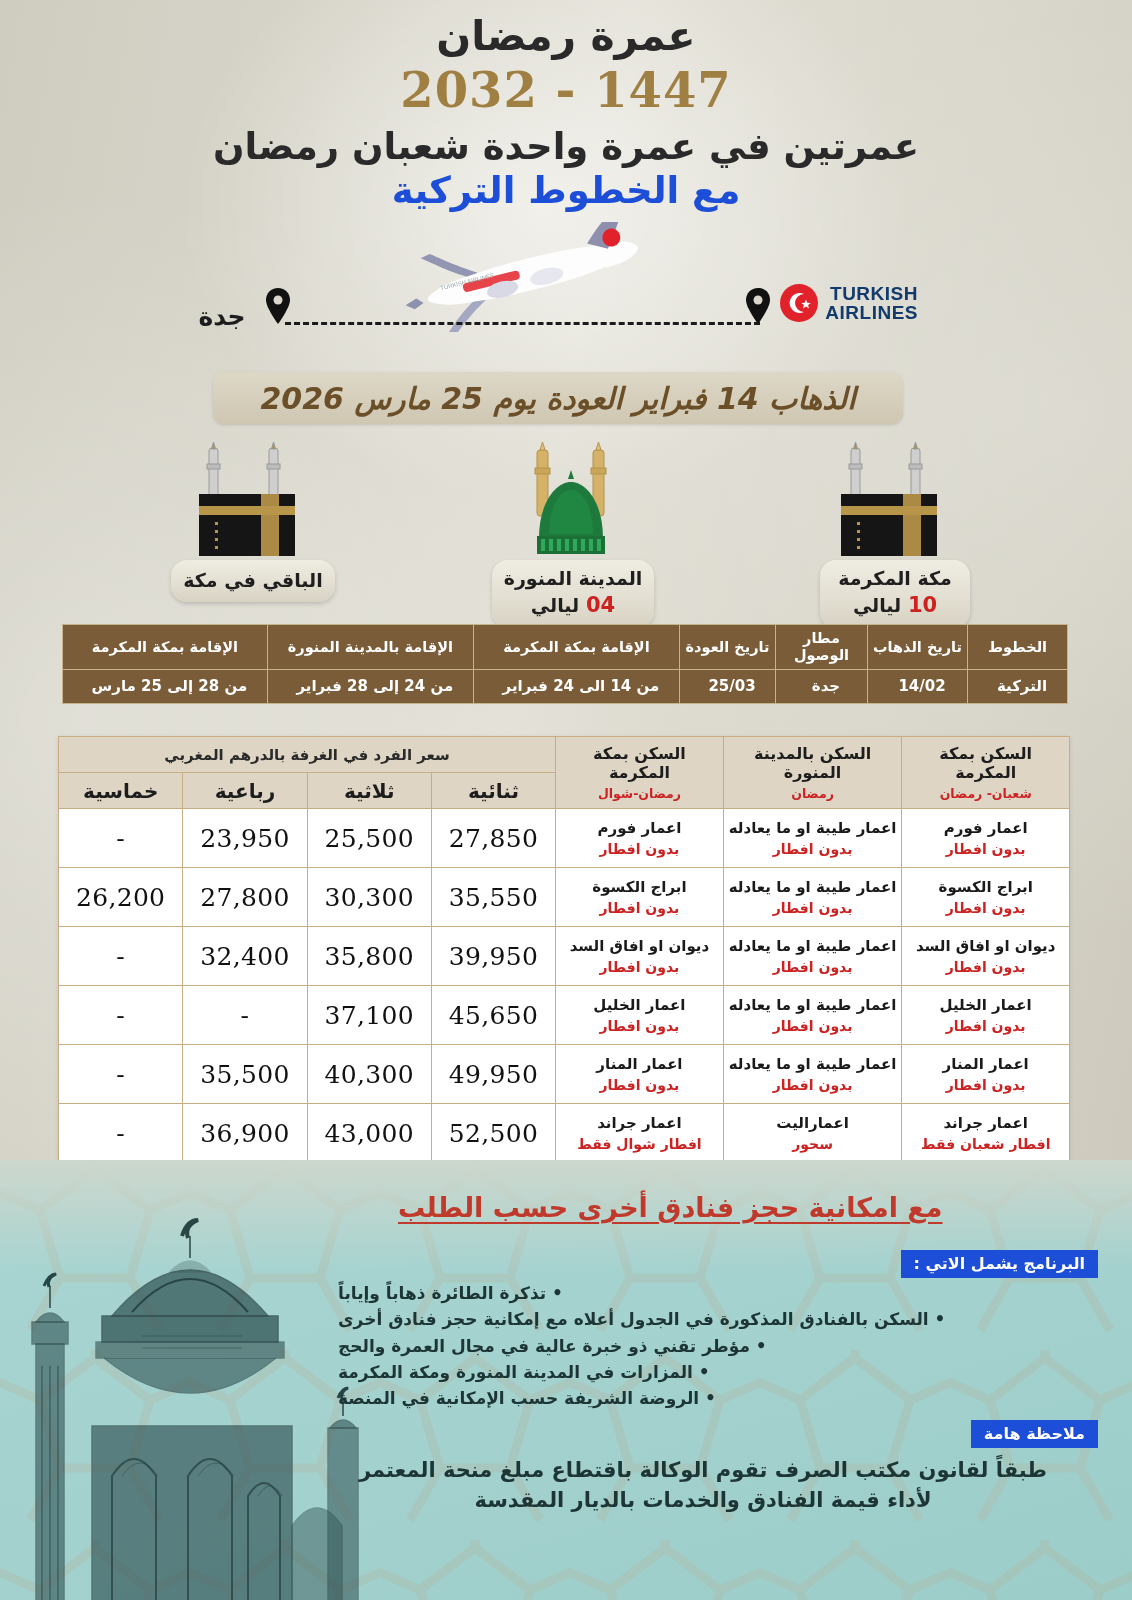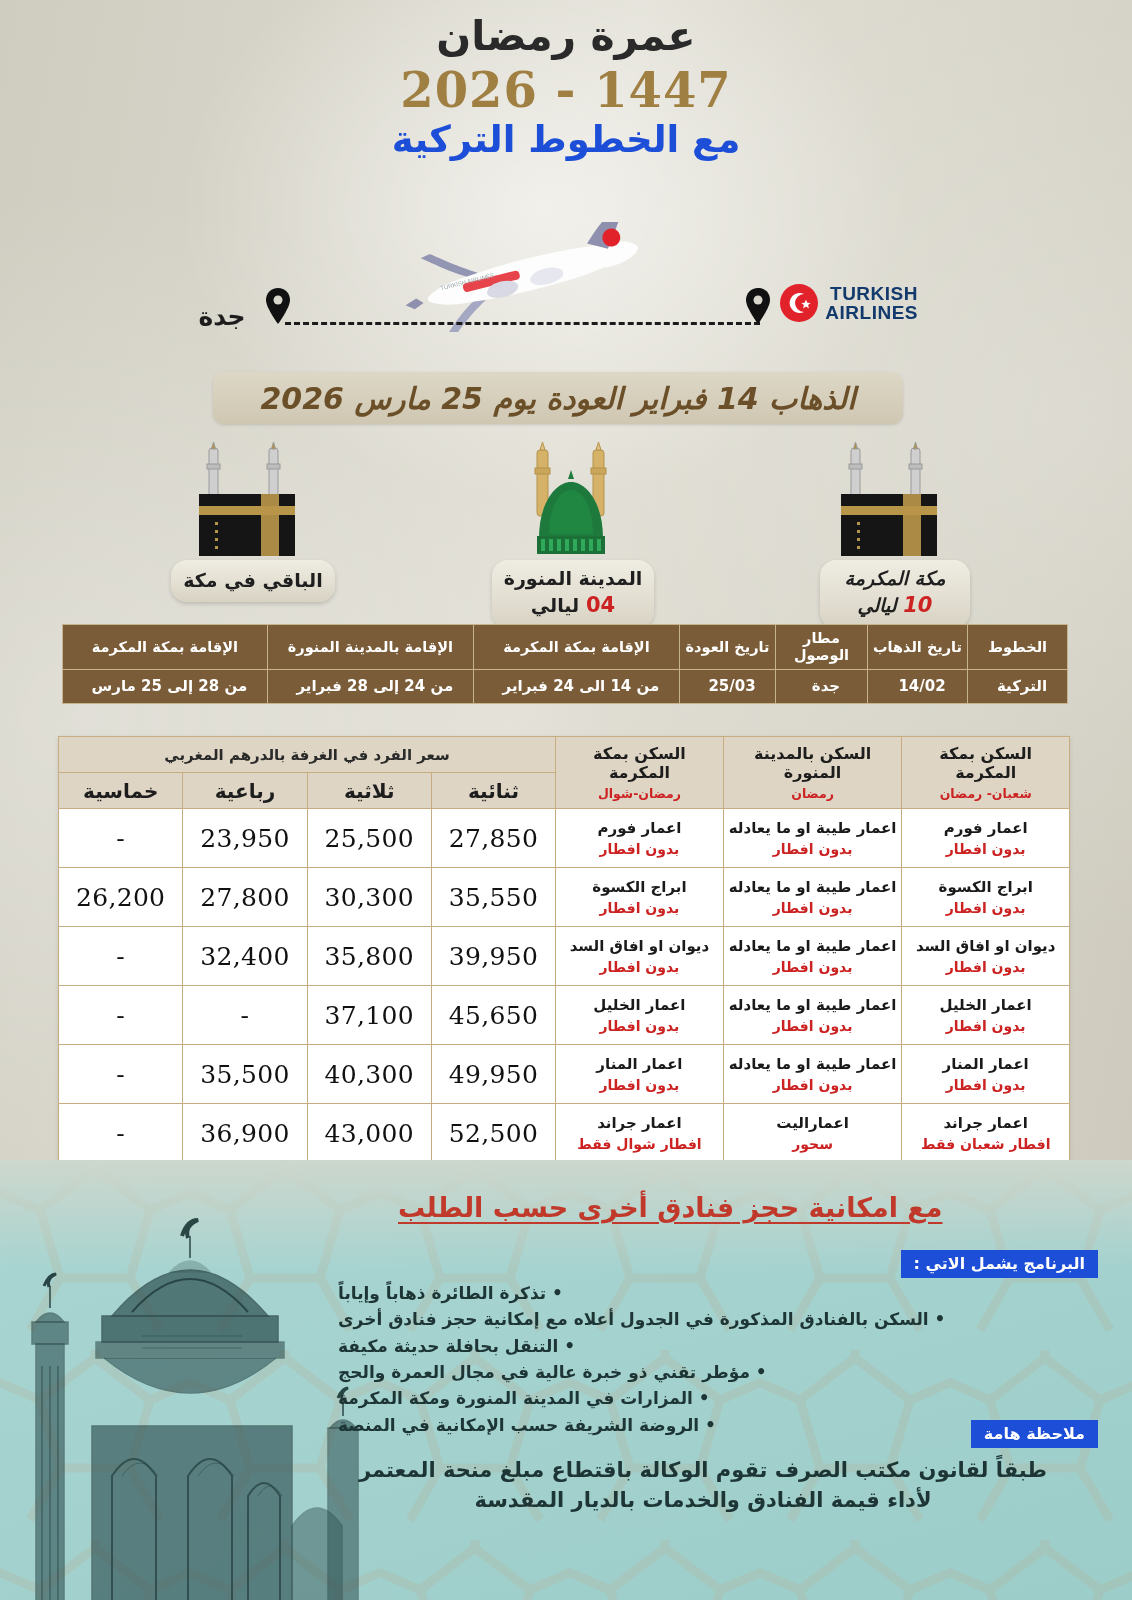--- a/index.html
+++ b/index.html
@@ -72,21 +72,21 @@
     position:absolute; left:213px; top:372px; width:690px; height:52px;
     background:linear-gradient(180deg,#ddd7c7 0%,#d6cfbc 50%,#cfc7b2 100%);
     border-radius:11px;
     display:flex; align-items:center; justify-content:center;
     box-shadow:0 1px 3px rgba(0,0,0,.13);
   }
   #date-banner span{ font-size:30px; font-weight:bold; color:#6b4f28; white-space:nowrap;font-style:italic; }
 
   
   .badge-group{ position:absolute; width:210px; text-align:center; }
-  #grp-makkah{ left:790px; top:440px;font-style:italic; }
+  #grp-makkah{ left:790px; top:440px; }
   #grp-madinah{ left:468px; top:440px; }
   #grp-rest{ left:148px; top:440px; }
   .badge-icon{ height:120px; display:flex; align-items:flex-end; justify-content:center; }
   .badge-pill{
     background:linear-gradient(180deg,#efece2 0%,#e3dfd2 55%,#d7d2c2 100%);
     border-radius:16px; padding:7px 12px 9px; box-shadow:0 2px 4px rgba(0,0,0,.16);
     display:inline-block; min-width:150px;
   }
   .badge-title{ font-size:19px; font-weight:bold; color:#1f1f1f; line-height:1.25; }
   .badge-sub{ font-size:19px; font-weight:bold; color:#1f1f1f; line-height:1.3; margin-top:1px;}
@@ -153,21 +153,22 @@
     font-size:21px; font-weight:bold; color:#1e3536; line-height:1.42; text-align:center;
   }
 </style>
 </head>
 <body>
 
 <div id="top-area"></div>
 
 <div id="header">
   <div class="h-line1">عمرة رمضان</div>
-  <div class="h-line2">1447 - 2026</div>
+  <div class="h-line2">1447 - 2032</div>
+  <div class="h-line3">عمرتين في عمرة واحدة شعبان رمضان</div>
   <div class="h-line4">مع الخطوط التركية</div>
 </div>
 
 <div id="plane-wrap">
   <svg viewBox="0 0 330 110" width="330" height="110">
     <g transform="rotate(-14 165 55)">
       <path d="M70 58 L64 52 L52 56 L60 62 Z" fill="#8e90ad"></path>
       <path d="M120 44 C105 36 86 20 78 14 L88 12 C100 22 122 38 134 44 Z" fill="#9396b3"></path>
       <path d="M120 68 C108 74 92 88 86 94 L96 95 C106 86 126 72 136 68 Z" fill="#a5a8c2"></path>
       <ellipse cx="180" cy="56" rx="105" ry="16" fill="#fdfdfd"></ellipse>
@@ -522,21 +523,20 @@
       </g>
     </g>
   </svg>
 </div>
 
 <div id="promo">مع امكانية حجز فنادق أخرى حسب الطلب</div>
 <div class="tag" id="tag-program">البرنامج يشمل الاتي :</div>
 <ul id="bullets">
     <li>تذكرة الطائرة ذهاباً وإياباً</li>
     <li>السكن بالفنادق المذكورة في الجدول أعلاه مع إمكانية حجز فنادق أخرى</li>
-    <li>التنقل بحافلة حديثة مكيفة</li>
     <li>مؤطر تقني ذو خبرة عالية في مجال العمرة والحج</li>
     <li>المزارات في المدينة المنورة ومكة المكرمة</li>
     <li class="indent">الروضة الشريفة حسب الإمكانية في المنصة</li>
   </ul>
 <div class="tag" id="tag-note">ملاحظة هامة</div>
 <div id="note-text">
   <div>طبقاً لقانون مكتب الصرف تقوم الوكالة باقتطاع مبلغ منحة المعتمر</div>
   <div>لأداء قيمة الفنادق والخدمات بالديار المقدسة</div>
 </div>
 

